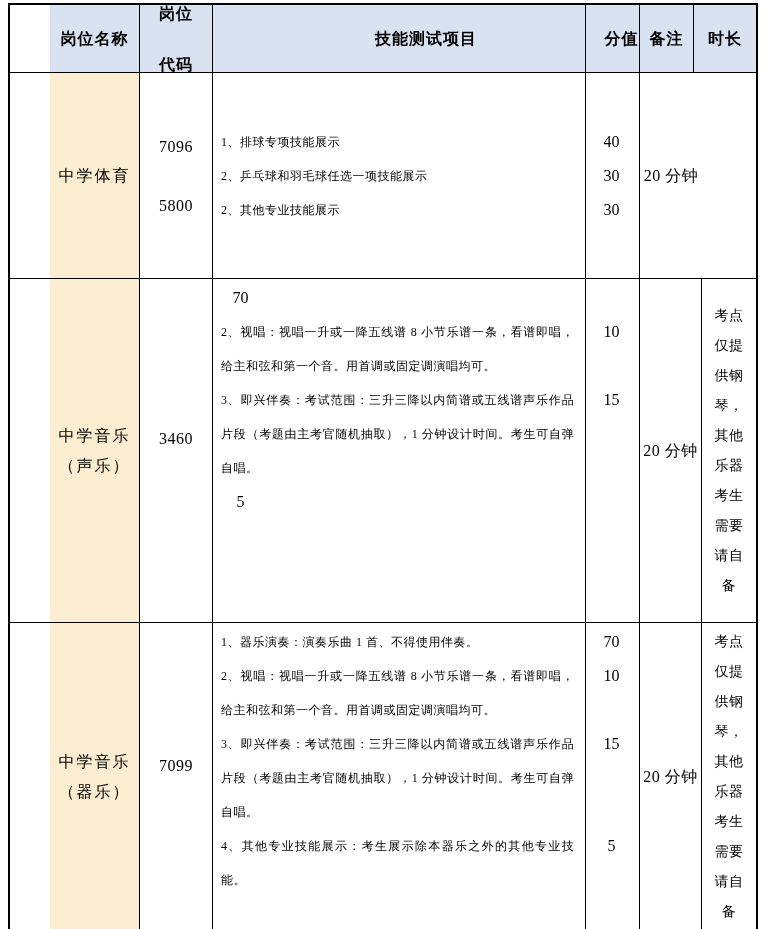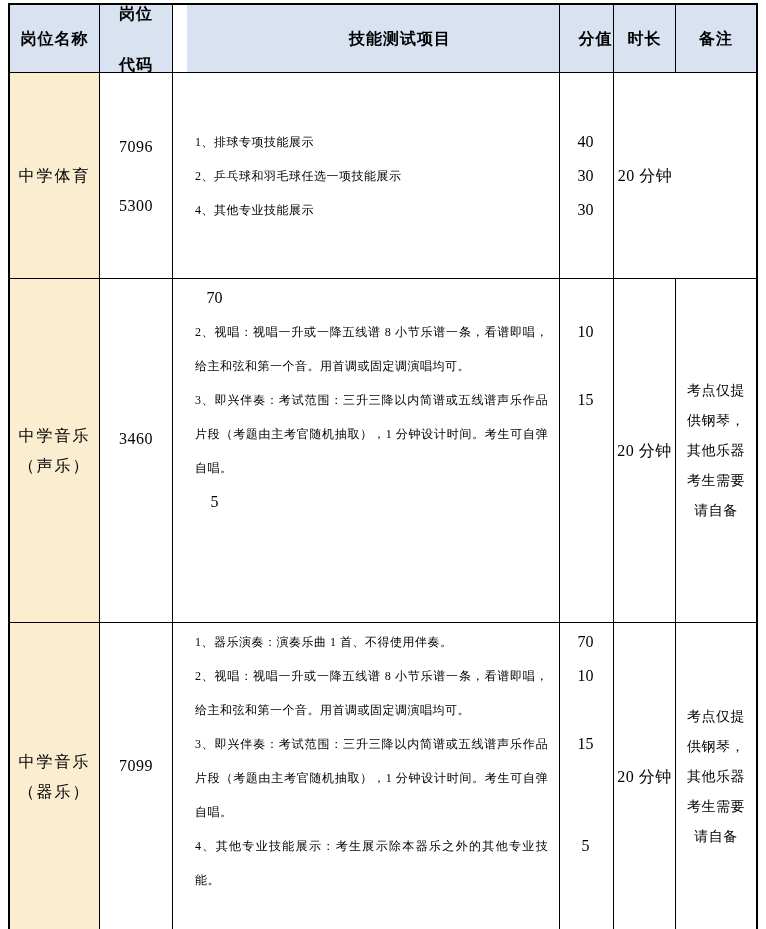--- a/index.html
+++ b/index.html
@@ -17,21 +17,21 @@
     background:#fff;
   }
   .trow{display:flex;border-bottom:1px solid #000;}
   .trow:last-child{border-bottom:none;}
   .cell{box-sizing:border-box;border-right:1px solid #000;overflow:hidden;}
   .cell:last-child{border-right:none;}
 
   
   .c-name{width:90px;}
   .c-code{width:73px;}
-  .c-mid{width:427px;position:relative;margin-left:14px;}
+  .c-mid{width:427px;position:relative;}
   .c-dur{width:62px;}
   .c-note{width:94px;flex:1;}
 
   
   .hrow{height:67px;}
   .r1{height:205px;}
   .r2{height:343px;}
   .r3{height:308px;}
 
   
@@ -39,21 +39,21 @@
     background:#D8E2F1;
     display:flex;flex-direction:column;justify-content:center;align-items:center;
     font-weight:bold;font-size:16px;line-height:27px;letter-spacing:1px;
     text-align:center;
   }
 
   
   .c-name{
     background:#FBEED0;
     display:flex;flex-direction:column;justify-content:center;align-items:center;
-    font-size:16px;line-height:30px;letter-spacing:2px;text-align:center;
+    font-size:16px;line-height:30px;letter-spacing:2px;text-align:center;margin-left:40px;
   }
 
   
   .c-code{
     display:flex;flex-direction:column;justify-content:center;align-items:center;
     font-size:16px;line-height:35px;letter-spacing:0.5px;gap:24px;
   }
 
   
   .c-mid::after{
@@ -97,48 +97,48 @@
       <div>岗位名称</div>
     </div>
     <div class="cell c-code" style="background:#D8E2F1;">
       <div style="line-height:27px;">岗位</div>
       <div style="line-height:27px;">代码</div>
     </div>
     <div class="cell c-mid" style="background:#D8E2F1;align-items:center;justify-content:center;font-weight:bold;font-size:16px;letter-spacing:1px;">
       <div style="width:372px;text-align:center;">技能测试项目</div>
       <div style="position:absolute;left:372px;top:0;bottom:0;width:73px;display:flex;align-items:center;justify-content:center;">分值</div>
     </div>
+    <div class="cell c-note" style="background:#D8E2F1;font-weight:bold;font-size:16px;letter-spacing:1px;">
+      <div style="text-align:center;">备注</div>
+    </div>
     <div class="cell c-dur" style="background:#D8E2F1;font-weight:bold;line-height:27px;">
       <div>时长</div>
     </div>
-    <div class="cell c-note" style="background:#D8E2F1;font-weight:bold;font-size:16px;letter-spacing:1px;">
-      <div style="text-align:center;">备注</div>
-    </div>
   </div>
 
   <div class="trow r1">
     <div class="cell c-name">
       <div>中学体育</div>
       <div></div>
     </div>
     <div class="cell c-code">
       <div>7096</div>
-      <div>5300</div>
+      <div>5800</div>
     </div>
     <div class="cell c-mid">
       <div class="pair">
         <div class="item">1、排球专项技能展示</div>
         <div class="score">40</div>
       </div>
       <div class="pair">
         <div class="item">2、乒乓球和羽毛球任选一项技能展示</div>
         <div class="score">30</div>
       </div>
       <div class="pair">
-        <div class="item">4、其他专业技能展示</div>
+        <div class="item">2、其他专业技能展示</div>
         <div class="score">30</div>
       </div>
     </div>
     <div class="cell c-dur">
       <div>20 分</div>
       <div>钟</div>
     </div>
   </div>
 
   <div class="trow r2">

